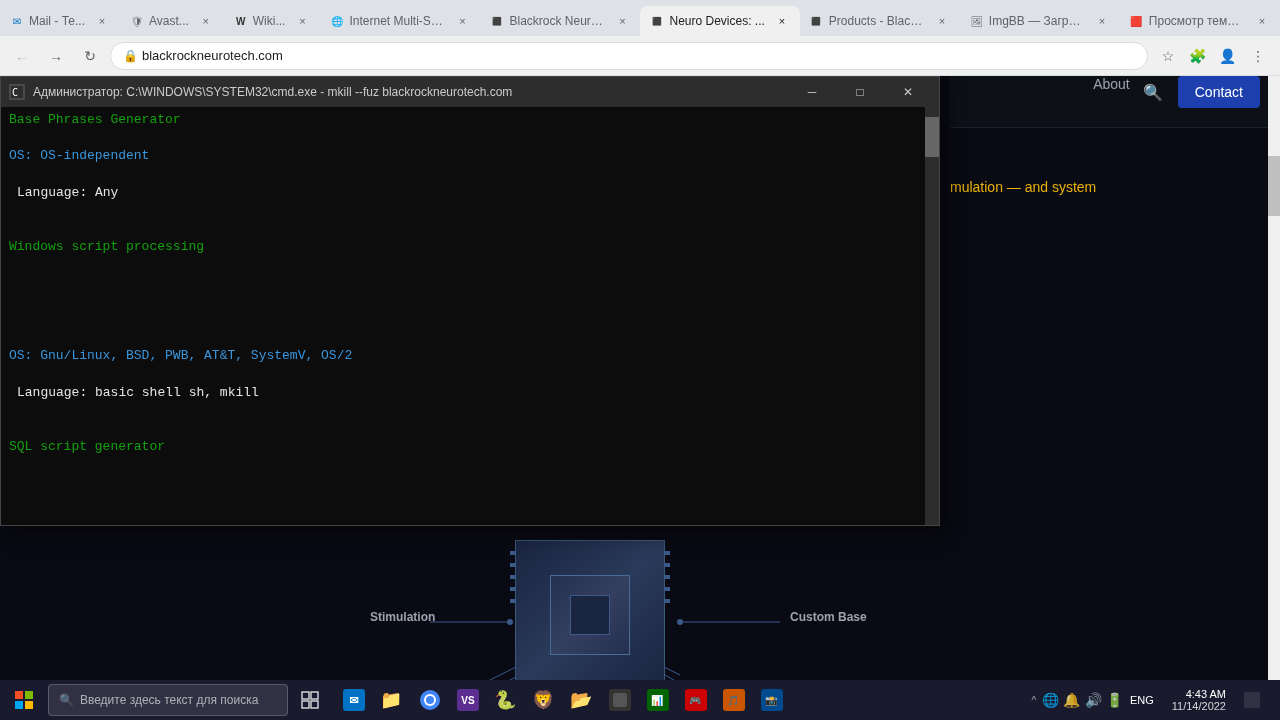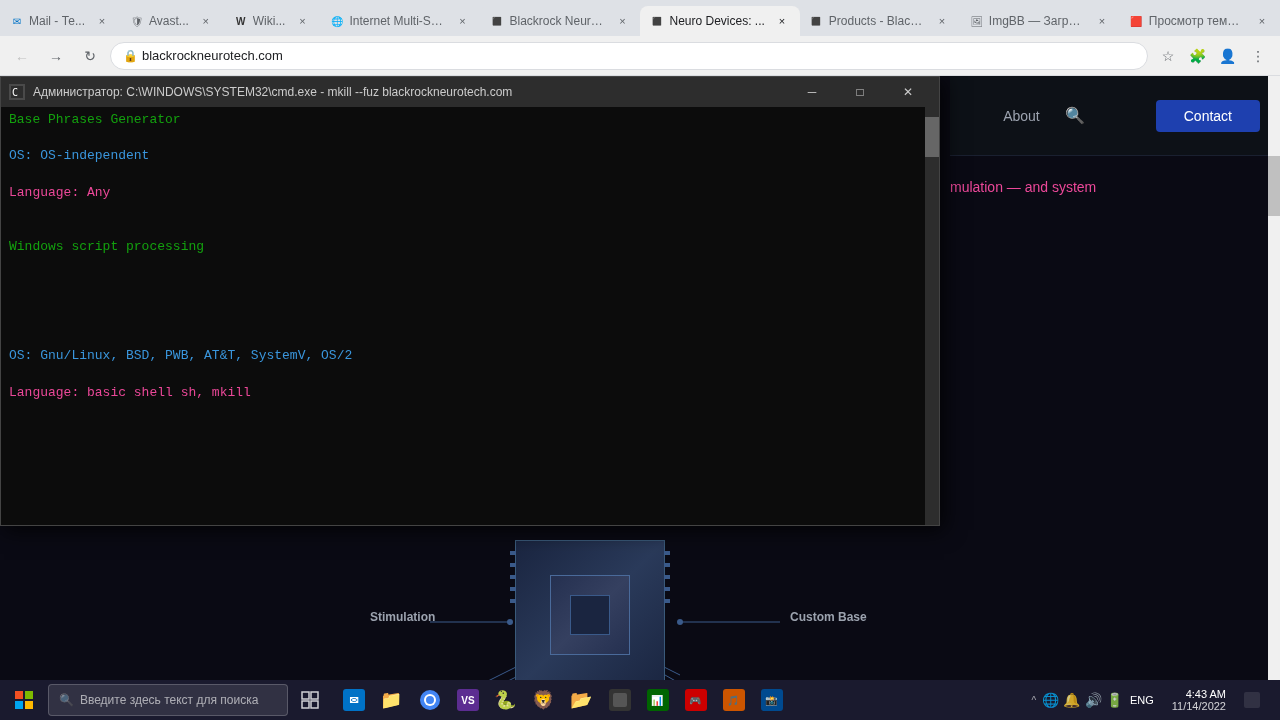--- a/index.html
+++ b/index.html
@@ -36,31 +36,31 @@
     .cmd-title { flex: 1; font-size: 12px; color: #cccccc; font-family: 'Segoe UI', sans-serif; }
     .cmd-controls { display: flex; gap: 2px; }
     .cmd-ctrl-btn { width: 46px; height: 30px; display: flex; align-items: center; justify-content: center; background: transparent; border: none; color: #cccccc; cursor: pointer; font-size: 12px; }
     .cmd-body { flex: 1; overflow: hidden; padding: 4px 8px; font-family: 'Courier New', monospace; font-size: 13px; line-height: 1.4; color: #cccccc; position: relative; }
     .cmd-scrollbar { position: absolute; right: 0; top: 0; width: 14px; height: 100%; background: #2d2d2d; display: flex; flex-direction: column; }
     .scrollbar-thumb { width: 100%; background: #666; height: 40px; margin-top: 10px; }
 
     .cmd-line { display: block; }
     .cmd-green { color: #13a10e; }
     .cmd-cyan { color: #3a96dd; }
-    .cmd-white { color: #ec4899; }
+    .cmd-white { color: #e5e5e5; margin-left: 8px; }
 
     
     .website-bg { position: absolute; top: 0; left: 0; width: 100%; height: 100%; background: #0a0a14; }
-    .website-header { position: absolute; top: 0; right: 0; width: 330px; height: 80px; background: #0d1117; display: flex; align-items: center; justify-content: flex-end; padding-right: 20px; gap: 20px; border-bottom: 1px solid #1a2030; }
+    .website-header { position: absolute; top: 0; right: 0; width: 330px; height: 52px; background: #0d1117; display: flex; align-items: flex-start; justify-content: flex-end; padding-right: 20px; gap: 8px; border-bottom: 1px solid #1a2030; }
     .header-about { color: #9ca3af; font-size: 14px; }
     .header-search { width: 32px; height: 32px; border-radius: 50%; background: transparent; border: none; cursor: pointer; display: flex; align-items: center; justify-content: center; color: #9ca3af; font-size: 16px; }
-    .header-contact { background: #1e40af; color: white; padding: 8px 28px; border-radius: 4px; font-size: 14px; cursor: pointer; margin-left: 44px; }
-
-    
-    .website-text { position: absolute; top: 100px; right: 30px; width: 300px; color: #ec4899; font-size: 14px; line-height: 1.6; }
+    .header-contact { background: #1e40af; color: white; padding: 8px 17px; border-radius: 4px; font-size: 14px; cursor: pointer; }
+
+    
+    .website-text { position: absolute; top: 100px; right: 30px; width: 300px; color: #eab308; font-size: 14px; line-height: 1.6; }
 
     
     .website-diagram { position: absolute; bottom: 0; left: 160px; right: 0; height: 195px; background: #0a0a14; display: flex; align-items: center; justify-content: center; overflow: hidden; }
     .diagram-label { position: absolute; color: #9ca3af; font-size: 12px; font-family: 'Segoe UI', sans-serif; font-weight: bold; }
 
     
     .website-scrollbar { position: absolute; right: 0; top: 0; width: 12px; height: 100%; background: #f0f0f0; }
     .website-scroll-thumb { width: 100%; height: 60px; background: #c0c0c0; margin-top: 80px; }
 
     
@@ -256,21 +256,21 @@
           <span class="cmd-line cmd-white">Language: Any</span><br>
           <br>
           <span class="cmd-line cmd-green">Windows script processing</span><br>
           <br>
           <br>
           <br>
           <br>
           <span class="cmd-line cmd-cyan">OS: Gnu/Linux, BSD, PWB, AT&amp;T, SystemV, OS/2</span><br>
           <span class="cmd-line cmd-white">Language: basic shell sh, mkill</span><br>
           <br>
-          <br>
+          <span class="cmd-line cmd-green">SQL script generator</span><br>
           <br>
           <br>
           <br>
           <br>
           <br>
           <br>
           <br>
           <br>
           <br>
           <br>

